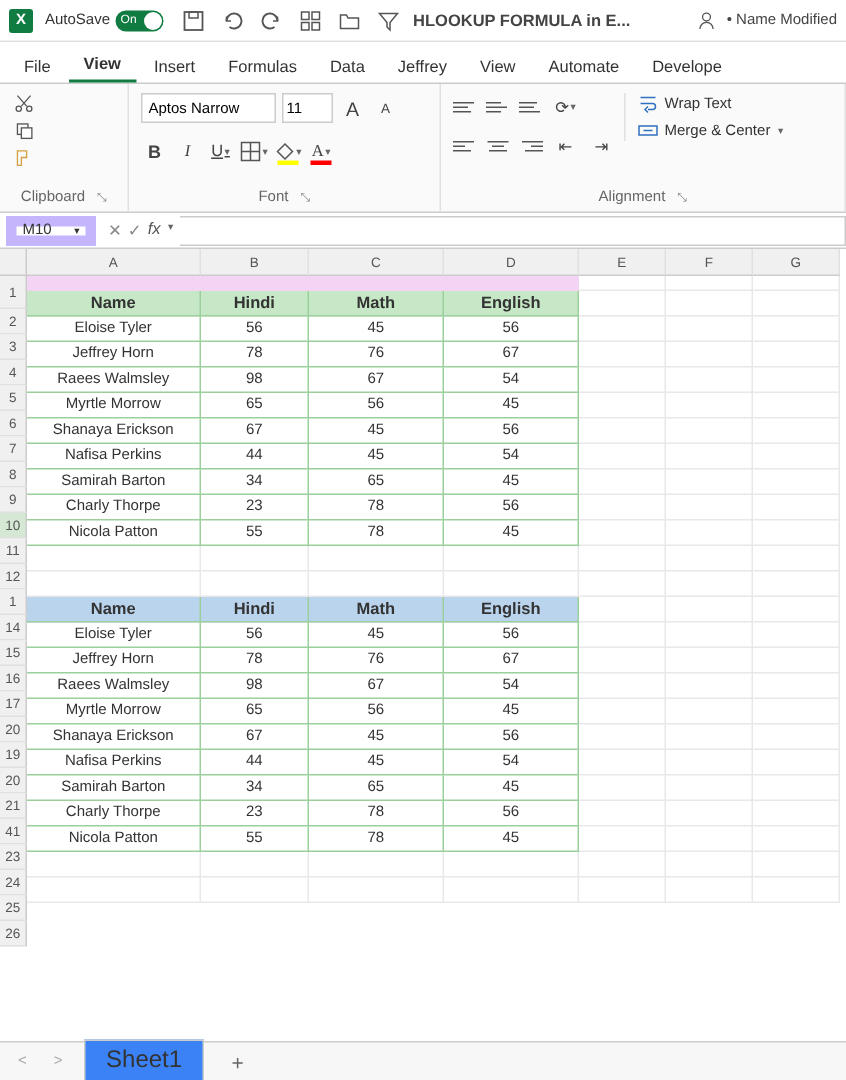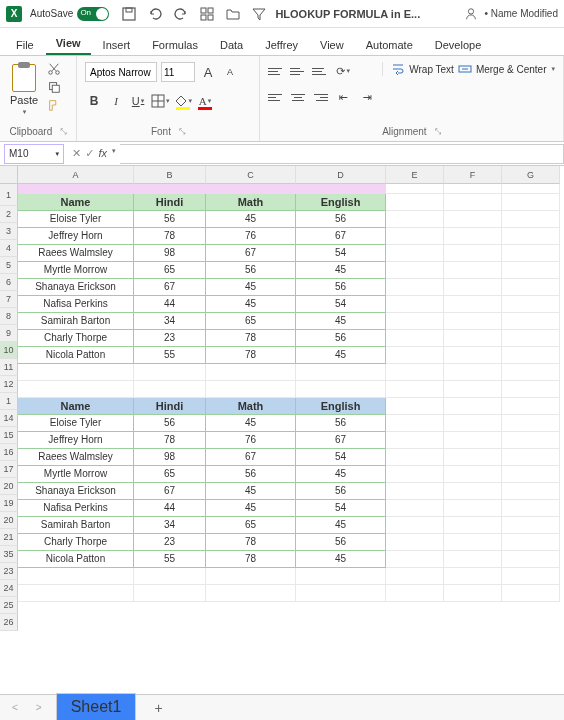--- a/index.html
+++ b/index.html
@@ -26,39 +26,39 @@
 .launcher { font-size: 8px; color: #888; }
 .ribbon-group-body { flex: 1; display: flex; gap: 6px; align-items: flex-start; padding-top: 2px; }
 
 .paste-btn { display: flex; flex-direction: column; align-items: center; gap: 2px; padding: 2px; }
 .paste-icon { width: 24px; height: 28px; background: linear-gradient(#fff,#fff); border: 1px solid #b8860b; border-radius: 2px; position: relative; }
 .paste-icon::before { content:''; position: absolute; top:-3px; left:5px; width:12px; height:6px; background:#888; border-radius:2px; }
 .mini-btns { display: flex; flex-direction: column; gap: 4px; }
 .mini-icon { width: 16px; height: 14px; }
 
 .font-group .row { display: flex; gap: 4px; align-items: center; margin-bottom: 4px; }
-.font-name { width: 72px; height: 20px; border: 1px solid #ccc; font-size: 10px; padding: 2px 4px; background: #fff; }
+.font-name { width: 90px; height: 20px; border: 1px solid #ccc; font-size: 10px; padding: 2px 4px; background: #fff; }
 .font-size { width: 34px; height: 20px; border: 1px solid #ccc; font-size: 10px; padding: 2px; background: #fff; text-align: left; }
 .font-btn { min-width: 18px; height: 18px; display: flex; align-items: center; justify-content: center; font-size: 11px; color: #444; position: relative; }
 .bold { font-weight: bold; font-size: 12px; }
 .italic { font-style: italic; font-family: serif; }
 .underline { text-decoration: underline; }
 .dropdown-caret { font-size: 7px; margin-left: 1px; color: #666; }
 .color-bar { position: absolute; bottom: 0; left: 2px; right: 2px; height: 3px; }
 .fill-bar { background: #ffff00; }
 .font-color-bar { background: #ff0000; }
 
 .align-group .row { display: flex; gap: 6px; align-items: center; margin-bottom: 4px; }
 .align-icon { width: 16px; height: 14px; display: flex; flex-direction: column; gap: 2px; justify-content: center; }
 .align-icon span { height: 1px; background: #555; }
-.wrap-merge { display: flex; flex-direction: row; gap: 4px; padding-left: 8px; border-left: 1px solid #e0e0e0; }
+.wrap-merge { display: flex; flex-direction: column; gap: 4px; padding-left: 8px; border-left: 1px solid #e0e0e0; }
 .wrap-btn { display: flex; gap: 4px; align-items: center; font-size: 10px; white-space: nowrap; }
 
 .formula-bar { height: 24px; display: flex; align-items: center; border-bottom: 1px solid #ccc; }
-.namebox { width: 60px; height: 20px; border: 1px solid #c4b5fd; margin: 0 4px; font-size: 10px; padding: 2px 4px; display: flex; align-items: center; }
+.namebox { width: 60px; height: 20px; border: 7px solid #c4b5fd; margin: 0 4px; font-size: 10px; padding: 2px 4px; display: flex; align-items: center; }
 .namebox-caret { font-size: 7px; margin-left: auto; }
 .fx-btns { display: flex; gap: 4px; padding: 0 4px; color: #888; font-size: 11px; }
 .fx-label { font-style: italic; color: #555; }
 .formula-input { flex: 1; height: 20px; border: 1px solid #ccc; border-left: none; padding: 2px; }
 
 .grid-area { display: flex; height: 500px; overflow: hidden; }
 .row-headers { display: flex; flex-direction: column; }
 .corner { width: 18px; height: 18px; background: #f0f0f0; border-right: 1px solid #ccc; border-bottom: 1px solid #ccc; }
 .rowh { width: 18px; height: 17px; background: #f0f0f0; border-right: 1px solid #ccc; border-bottom: 1px solid #e0e0e0; text-align: center; font-size: 9px; line-height: 17px; color: #555; }
 .rowh.sel { background: #d4e8d4; }
@@ -136,25 +136,20 @@
   <div class="tab">Data</div>
   <div class="tab">Jeffrey</div>
   <div class="tab">View</div>
   <div class="tab">Automate</div>
   <div class="tab">Develope</div>
 </div>
 
 <div class="ribbon">
   <div class="ribbon-group" style="width:86px">
     <div class="ribbon-group-body">
-      <div class="paste-btn">
-        <div class="paste-icon"></div>
-        <span>Paste</span>
-        <span class="dropdown-caret">▾</span>
-      </div>
       <div class="mini-btns">
         <svg class="mini-icon" viewBox="0 0 16 16">
             <circle cx="4" cy="12" r="2" fill="none" stroke="#555"></circle>
             <circle cx="12" cy="12" r="2" fill="none" stroke="#555"></circle>
             <path d="M6 10 L13 2 M10 10 L3 2" stroke="#555"></path>
           </svg>
         <svg class="mini-icon" viewBox="0 0 16 16">
             <rect x="3" y="3" width="8" height="8" fill="none" stroke="#555"></rect>
             <rect x="6" y="6" width="8" height="8" fill="#fff" stroke="#555"></rect>
           </svg>
@@ -308,21 +303,21 @@
       <div class="rowh">12</div>
       <div class="rowh">1</div>
       <div class="rowh">14</div>
       <div class="rowh">15</div>
       <div class="rowh">16</div>
       <div class="rowh">17</div>
       <div class="rowh">20</div>
       <div class="rowh">19</div>
       <div class="rowh">20</div>
       <div class="rowh">21</div>
-      <div class="rowh">35</div>
+      <div class="rowh">41</div>
       <div class="rowh">23</div>
       <div class="rowh">24</div>
       <div class="rowh">25</div>
       <div class="rowh">26</div>
     </div>
   <div class="cols">
     <div class="colheads" id="colheads">
         <div class="colh colA">A</div>
         <div class="colh colB">B</div>
         <div class="colh colC">C</div>

